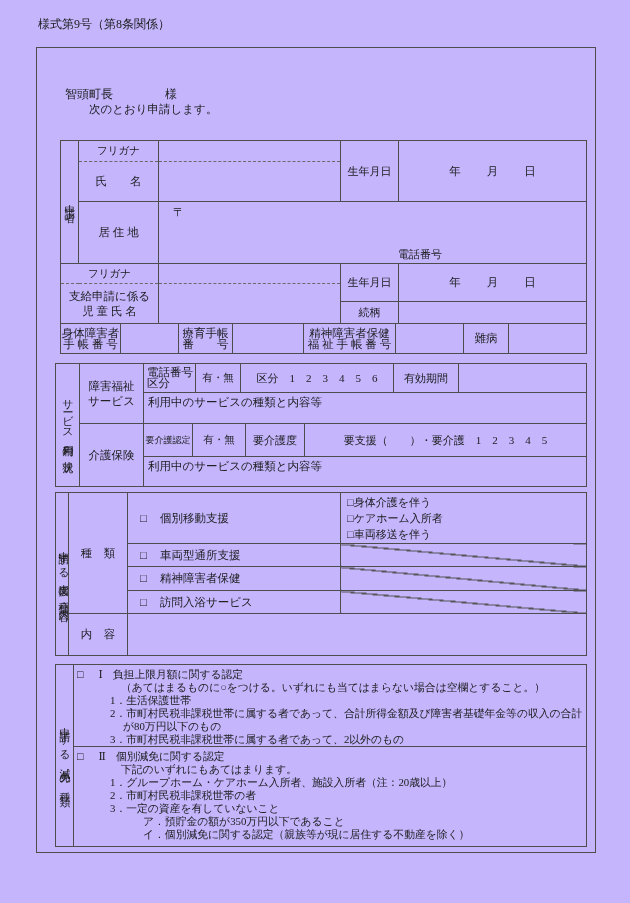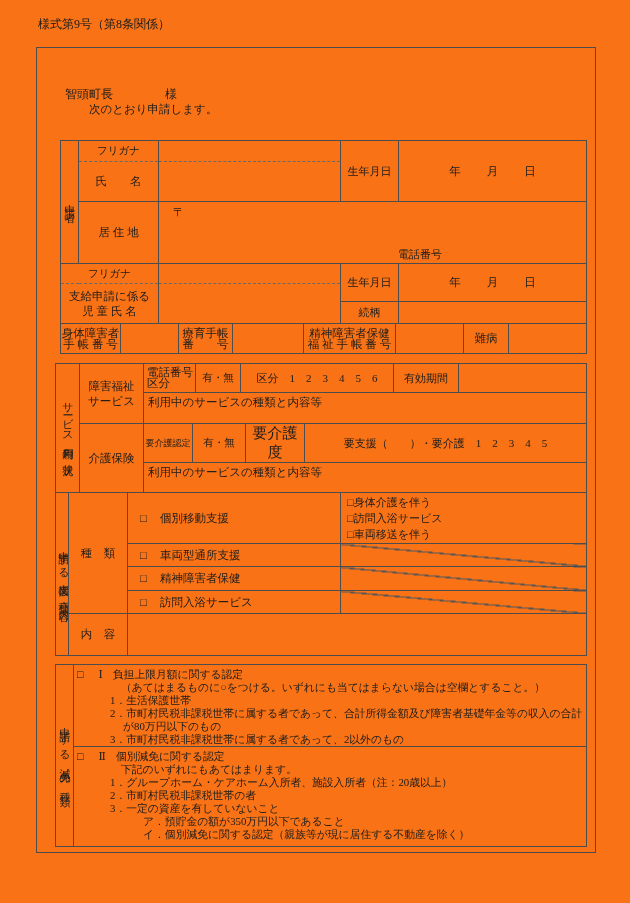--- a/index.html
+++ b/index.html
@@ -1,16 +1,16 @@
 <!DOCTYPE html>
 <html><head>
 <meta charset="utf-8">
 <style>
   html,body{margin:0;padding:0;background:#fbfbfb;}
-  #page{position:relative;width:630px;height:903px;background:#f97316;overflow:hidden;
+  #page{position:relative;width:630px;height:903px;background:#c4b5fd;overflow:hidden;
         font-family:"Liberation Serif","DejaVu Serif",serif;color:#1b1b1b;}
   .abs{position:absolute;}
   #outer-box{left:36px;top:47px;width:558px;height:804px;border:1px solid #4d4d4d;}
   .t{border-collapse:collapse;table-layout:fixed;}
   .t td{border:1px solid #4d4d4d;padding:0;font-size:11.5px;color:#1b1b1b;overflow:hidden;}
   .ctr{text-align:center;vertical-align:middle;}
   .top{vertical-align:top;text-align:left;}
   .vt{writing-mode:vertical-rl;text-orientation:mixed;display:inline-block;letter-spacing:2px;}
   .dash-b{border-bottom:1px dashed #6a6a6a !important;}
   .dash-t{border-top:1px dashed #6a6a6a !important;}
@@ -161,21 +161,21 @@
         <td class="ctr" style="font-size:11px;">有効期間</td>
         <td></td>
       </tr>
       <tr style="height:31px;">
         <td colspan="8" class="top sm2" style="padding:2px 0 0 4px;">利用中のサービスの種類と内容等</td>
       </tr>
       <tr style="height:33px;">
         <td class="ctr" rowspan="2">介護保険</td>
         <td class="ctr" style="font-size:9px;font-family:Liberation Mono, monospace;">要介護認定</td>
         <td colspan="3" class="ctr" style="font-size:10.5px;">有・無</td>
-        <td class="ctr" style="font-size:15px;">要介護度</td>
+        <td class="ctr" style="font-size:11px;">要介護度</td>
         <td colspan="3" class="ctr" style="font-size:11px;">要支援（　　）・要介護　1　2　3　4　5</td>
       </tr>
       <tr style="height:30px;">
         <td colspan="8" class="top sm2" style="padding:2px 0 0 4px;">利用中のサービスの種類と内容等</td>
       </tr>
     </tbody>
       </table>
 
     <table class="t abs" style="left:18px;top:444px;width:531px;">
       <colgroup>
@@ -186,21 +186,21 @@
         </colgroup>
       <tbody>
           <tr style="height:51px;">
         <td class="ctr" rowspan="5"><span class="vt" style="font-size:11px;letter-spacing:2px;">申請する支援の種類・内容</span></td>
         <td class="ctr" rowspan="4">種　類</td>
         <td class="cbrow" style="vertical-align:middle;">
           <span class="cb">□</span><span class="lb">個別移動支援</span>
         </td>
         <td style="vertical-align:middle;">
           <div class="optline">□身体介護を伴う</div>
-          <div class="optline">□訪問入浴サービス</div>
+          <div class="optline">□ケアホーム入所者</div>
           <div class="optline">□車両移送を伴う</div>
         </td>
       </tr>
       <tr style="height:23px;">
         <td class="cbrow" style="vertical-align:middle;">
           <span class="cb">□</span><span class="lb">車両型通所支援</span>
         </td>
         <td class="diag"></td>
       </tr>
       <tr style="height:24px;">

